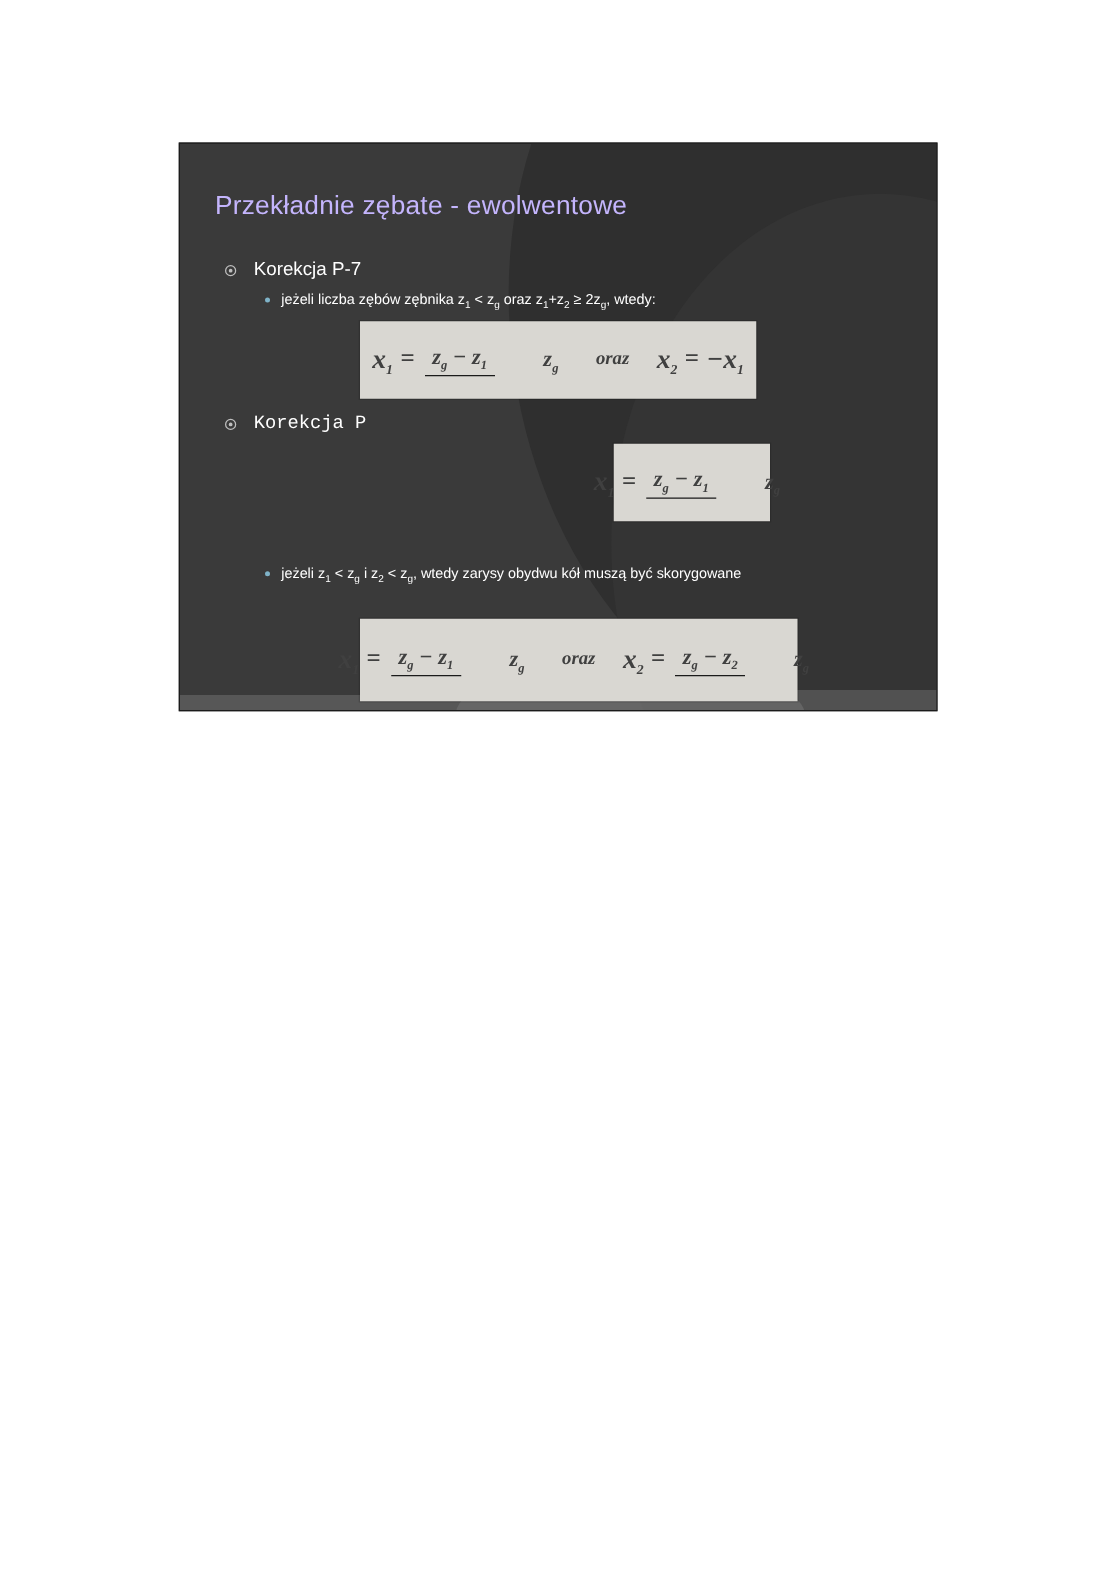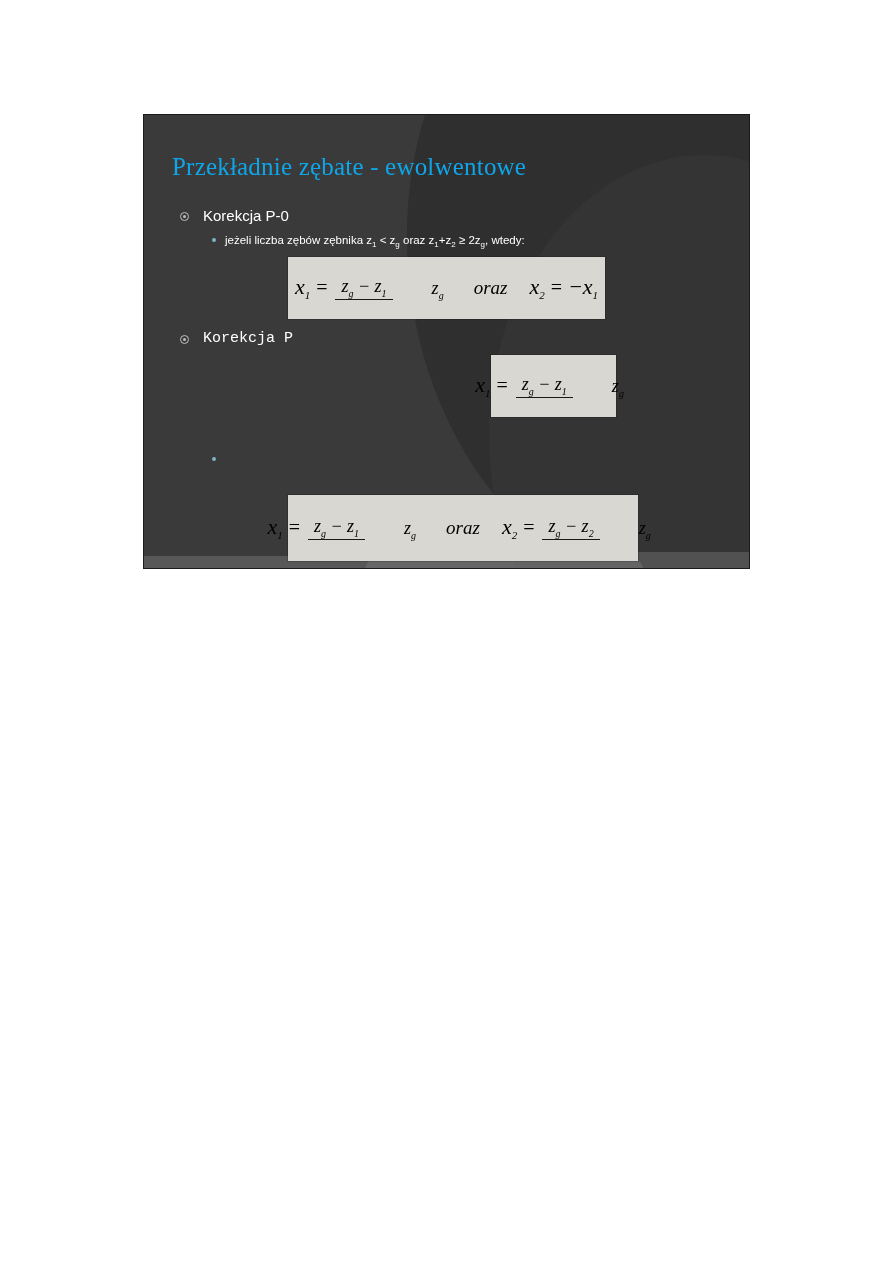--- a/index.html
+++ b/index.html
@@ -73,25 +73,24 @@
     position: relative;
     z-index: 2;
     width: 100%;
     height: 100%;
   }
   
   .slide-title {
     position: absolute;
     left: 28px;
     top: 38px;
-    color: #0ea5e9;
-    font-size: 25px;
+    color: #c4b5fd;
+    font-size: 21px;
     letter-spacing: .2px;
     white-space: nowrap;
-    font-family: Liberation Serif, serif;
   }
   
   .lvl1 {
     position: absolute;
     left: 36px;
     color: #ffffff;
     font-size: 15px;
   }
   .lvl1 .marker {
     position: absolute;
@@ -131,27 +130,28 @@
     background: #7fb3c8;
     border-radius: 50%;
   }
   .lvl2 .txt { margin-left: 13px; display: inline-block; }
   sub { font-size: 8px; }
 
   
   .eqbox {
     position: absolute;
     background: #d9d7d2;
-    color: #000000;
+    color: #404040;
     font-family: "Liberation Serif", serif;
     font-style: italic;
     display: flex;
     align-items: center;
     justify-content: center;
     box-shadow: 0 0 0 1px rgba(0,0,0,0.15);
+    font-weight: bold;
   }
   .eq {
     display: inline-flex;
     align-items: center;
     white-space: nowrap;
   }
   .var { font-size: 22px; font-style: italic; }
   .var sub { font-size: 11px; font-style: italic; }
   .eqsign { font-size: 20px; margin: 0 6px; font-style: normal; }
   .frac {
@@ -168,21 +168,21 @@
     font-style: italic;
   }
   .frac .den {
     font-size: 18px;
     padding: 2px 6px 0 6px;
     font-style: italic;
     margin-left: 33px;
   }
   .frac sub { font-size: 10px; }
   .oraz {
-    font-size: 19px;
+    font-size: 15px;
     font-style: italic;
     margin: 0 22px;
   }
 </style>
 </head>
 <body>
 
 <div id="page">
 
   <div id="slide">
@@ -191,21 +191,21 @@
     <div class="bg-shape bg-right2"></div>
     <div class="bg-shape bg-bottom"></div>
     <div class="bg-shape bg-bottom2"></div>
 
     <div id="content">
 
       <div class="slide-title">Przekładnie zębate - ewolwentowe</div>
 
       <div class="lvl1" style="top:92px;">
         <span class="marker"></span>
-        <span class="txt">Korekcja P-0</span>
+        <span class="txt">Korekcja P-7</span>
       </div>
 
       <div class="lvl2" style="left:68px; top:118px; width:430px;">
         <span class="marker"></span>
         <span class="txt">jeżeli liczba zębów zębnika z<sub>1</sub> &lt; z<sub>g</sub> oraz z<sub>1</sub>+z<sub>2</sub> ≥ 2z<sub>g</sub>, wtedy:</span>
       </div>
 
       <div class="eqbox" style="left:144px; top:142px; width:317px; height:62px;">
         <span class="eq">
           <span class="var">x<sub>1</sub></span>
@@ -233,20 +233,21 @@
           <span class="eqsign">=</span>
           <span class="frac">
             <span class="num">z<sub>g</sub> − z<sub>1</sub></span>
             <span class="den">z<sub>g</sub></span>
           </span>
         </span>
       </div>
 
       <div class="lvl2" style="left:68px; top:337px; width:452px;">
         <span class="marker"></span>
+        <span class="txt">jeżeli  z<sub>1</sub> &lt; z<sub>g</sub> i z<sub>2</sub> &lt; z<sub>g</sub>, wtedy zarysy obydwu kół muszą być skorygowane</span>
       </div>
 
       <div class="eqbox" style="left:144px; top:380px; width:350px; height:66px;">
         <span class="eq">
           <span class="var">x<sub>1</sub></span>
           <span class="eqsign">=</span>
           <span class="frac">
             <span class="num">z<sub>g</sub> − z<sub>1</sub></span>
             <span class="den">z<sub>g</sub></span>
           </span>

